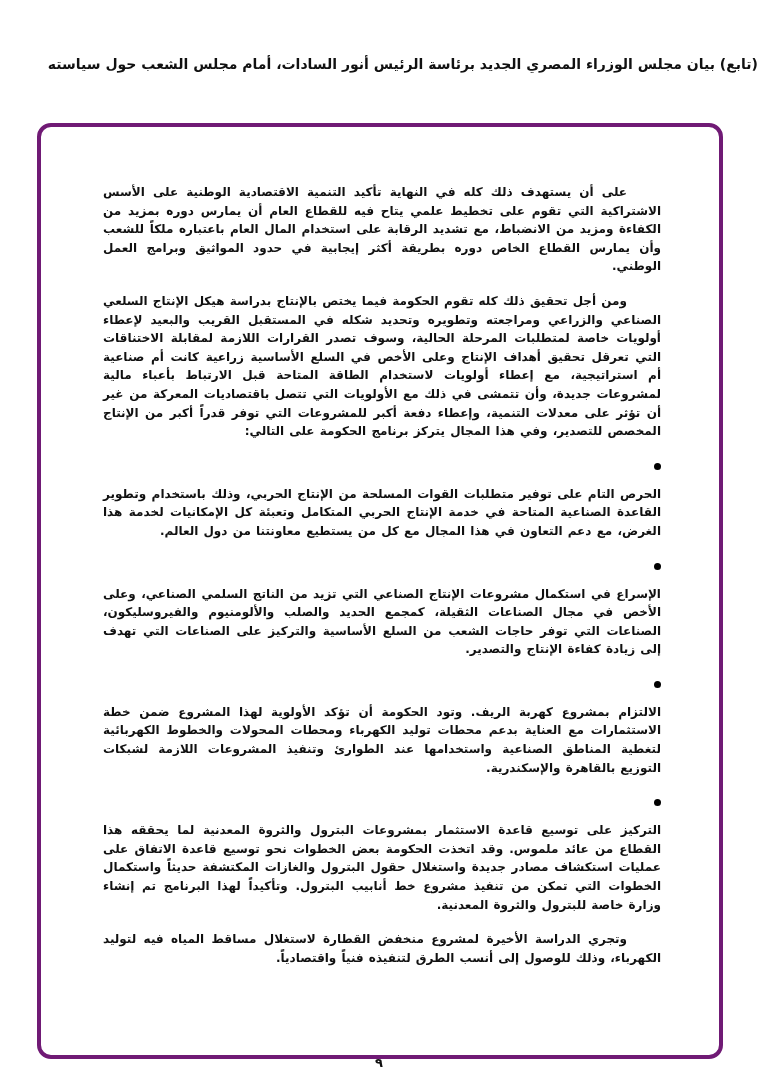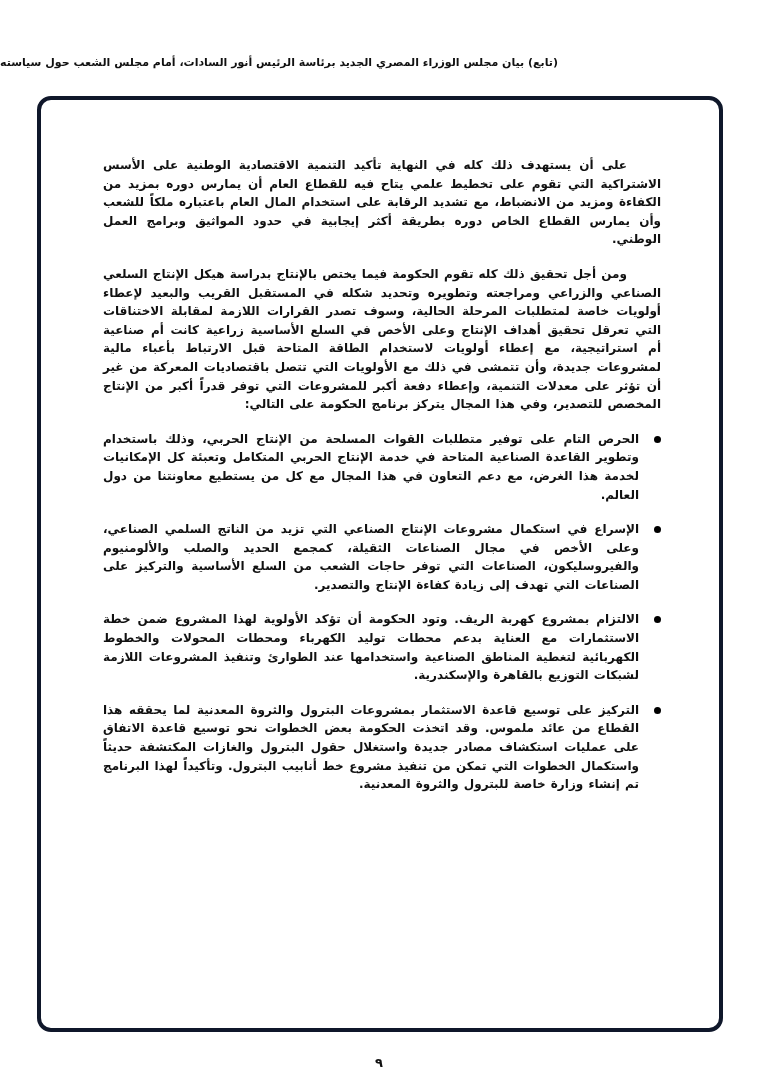--- a/index.html
+++ b/index.html
@@ -10,51 +10,52 @@
     position: relative;
     font-family: "DejaVu Sans", sans-serif;
     color: #111111;
     overflow: hidden;
   }
   .doc-header {
     position: absolute;
     top: 56px;
     left: 0;
     width: 100%;
-    text-align: left;
+    text-align: right;
     direction: rtl;
-    font-size: 11px;
+    font-size: 14px;
     font-weight: bold;
     letter-spacing: 0px;
   }
   .frame {
     position: absolute;
     left: 37px;
-    top: 96px;
+    top: 123px;
     width: 686px;
     height: 936px;
-    border: 4px solid #0f172a;
+    border: 4px solid #701a75;
     border-radius: 14px;
     background: #ffffff;
   }
   .content {
     direction: rtl;
     padding: 56px 58px 0 62px;
   }
   .para {
     font-size: 12px;
     font-weight: bold;
     line-height: 18.6px;
     text-align: justify;
     text-indent: 34px;
     margin-bottom: 16px;
     word-spacing: 1px;
   }
   .bullet-item {
     display: flex;
+    flex-direction: column;
     gap: 15px;
     margin-bottom: 16px;
   }
   .bullet-dot {
     width: 7px;
     height: 7px;
     border-radius: 50%;
     background: #000000;
     margin-top: 6px;
     flex: 0 0 auto;
@@ -105,17 +106,18 @@
     <div class="bullet-item">
       <span class="bullet-dot"></span>
       <p class="bullet-text">الالتزام بمشروع كهربة الريف. وتود الحكومة أن تؤكد الأولوية لهذا المشروع ضمن خطة الاستثمارات مع العناية بدعم محطات توليد الكهرباء ومحطات المحولات والخطوط الكهربائية لتغطية المناطق الصناعية واستخدامها عند الطوارئ وتنفيذ المشروعات اللازمة لشبكات التوزيع بالقاهرة والإسكندرية.</p>
     </div>
 
     <div class="bullet-item">
       <span class="bullet-dot"></span>
       <p class="bullet-text">التركيز على توسيع قاعدة الاستثمار بمشروعات البترول والثروة المعدنية لما يحققه هذا القطاع من عائد ملموس. وقد اتخذت الحكومة بعض الخطوات نحو توسيع قاعدة الاتفاق على عمليات استكشاف مصادر جديدة واستغلال حقول البترول والغازات المكتشفة حديثاً واستكمال الخطوات التي تمكن من تنفيذ مشروع خط أنابيب البترول. وتأكيداً لهذا البرنامج تم إنشاء وزارة خاصة للبترول والثروة المعدنية.</p>
     </div>
 
+    <p class="para closing">وتجري الدراسة الأخيرة لمشروع منخفض القطارة لاستغلال مساقط المياه فيه لتوليد الكهرباء، وذلك للوصول إلى أنسب الطرق لتنفيذه فنياً واقتصادياً.</p>
 
   </div>
 </div>
 
 <div class="page-number">٩</div>
 
 </body></html>

